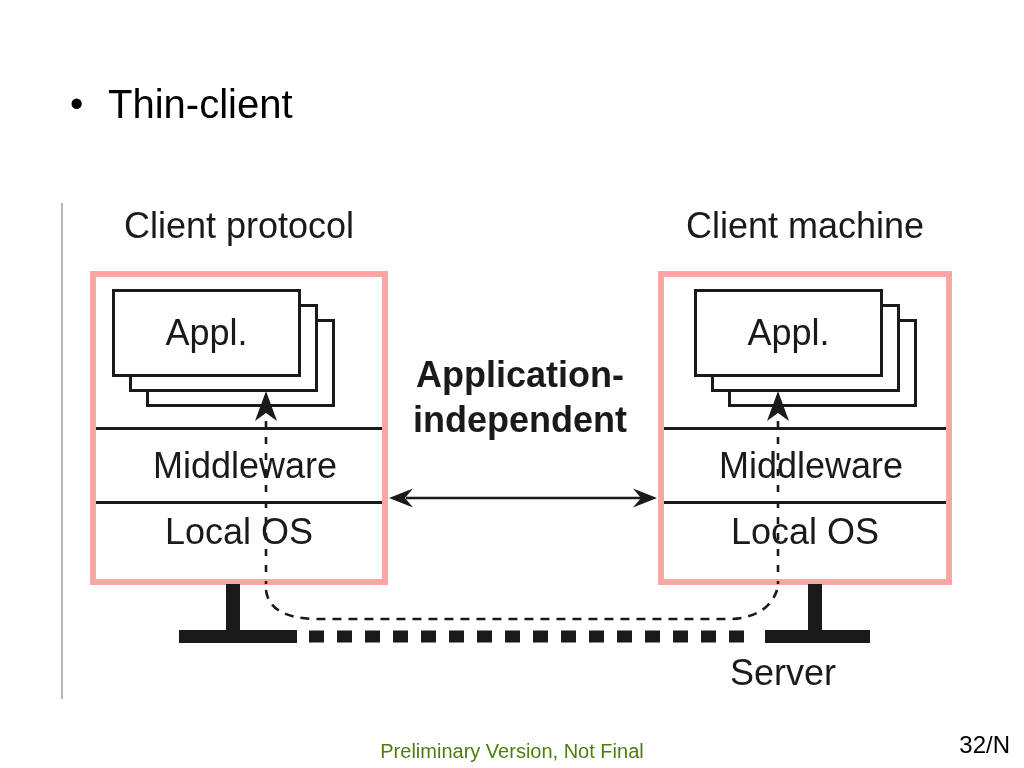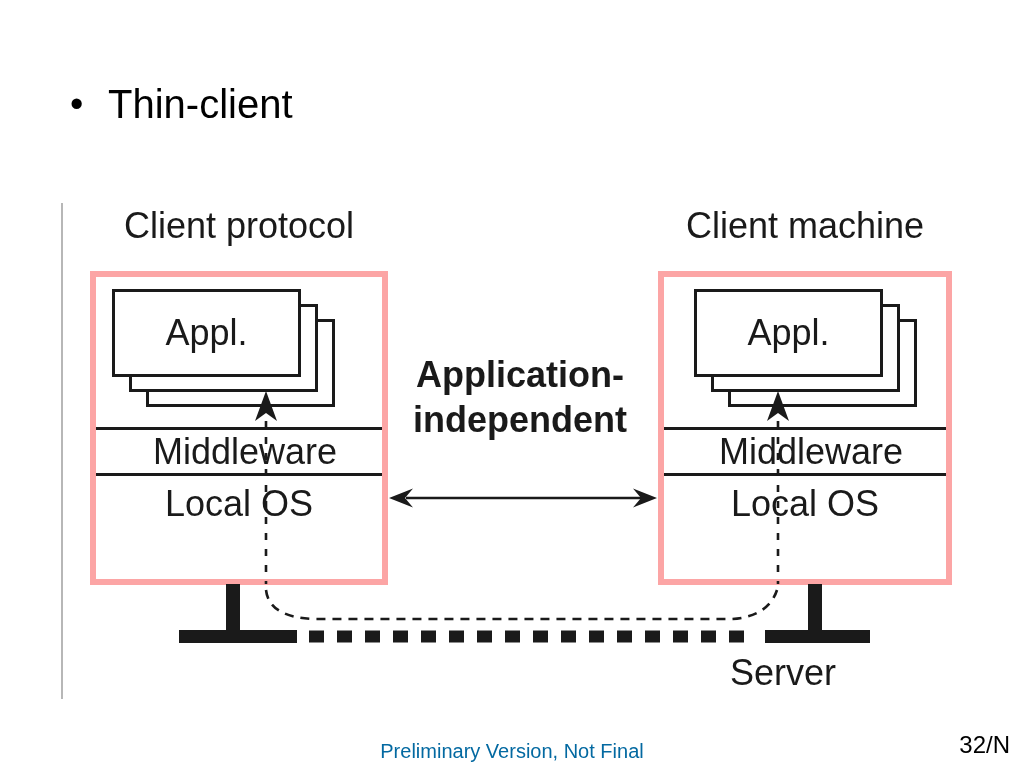--- a/index.html
+++ b/index.html
@@ -22,21 +22,21 @@
   .machine-label { position:absolute; top:206px; font-size:36px; line-height:40px; color:#1a1a1a; text-align:center; }
   .machine-label.client { left:90px; width:298px; }
   .machine-label.server { left:658px; width:294px; }
 
   
   .machine-box { position:absolute; top:271px; height:314px; border:6px solid #fca5a5; box-sizing:border-box; background:transparent; }
   .machine-box.client { left:90px; width:298px; }
   .machine-box.server { left:658px; width:294px; }
   .app-area { position:relative; height:150px; }
   .mrow { box-sizing:border-box; border-top:3px solid #1a1a1a; display:flex; align-items:center; justify-content:center; font-size:36px; color:#1a1a1a; }
-  .mrow.middleware { height:46px;padding-left:12px; }
+  .mrow.middleware { height:74px;padding-left:12px; }
   .mrow.localos { height:71px; padding-bottom:12px; }
 
   
   .card { position:absolute; width:189px; height:88px; border:3px solid #1a1a1a; background:#fff; box-sizing:border-box; }
   .card.front { display:flex; align-items:center; justify-content:center; font-size:36px; color:#1a1a1a; }
   .client-cards .card.back   { left:50px; top:42px; }
   .client-cards .card.middle { left:33px; top:27px; }
   .client-cards .card.front  { left:16px; top:12px; }
   .server-cards .card.back   { left:64px; top:42px; }
   .server-cards .card.middle { left:47px; top:27px; }
@@ -48,21 +48,21 @@
 
   
   .network-label { position:absolute; left:660px; top:652px; width:246px; text-align:center;
                    font-size:36px; color:#1a1a1a; }
 
   
   svg.overlay { position:absolute; left:0; top:0; width:1024px; height:768px; }
 
   
   .footer { position:absolute; left:312px; top:740px; width:400px; text-align:center;
-            font-size:20px; color:#0369a1; }
+            font-size:20px; color:#4d7c0f; }
   .page-number { position:absolute; right:14px; top:731px; font-size:24px; color:#000; }
 </style>
 </head>
 <body>
 
 <div class="slide">
 
   <div class="title-row">
     <span class="title-bullet">•</span>
     <span class="title-text">Thin-client</span>

